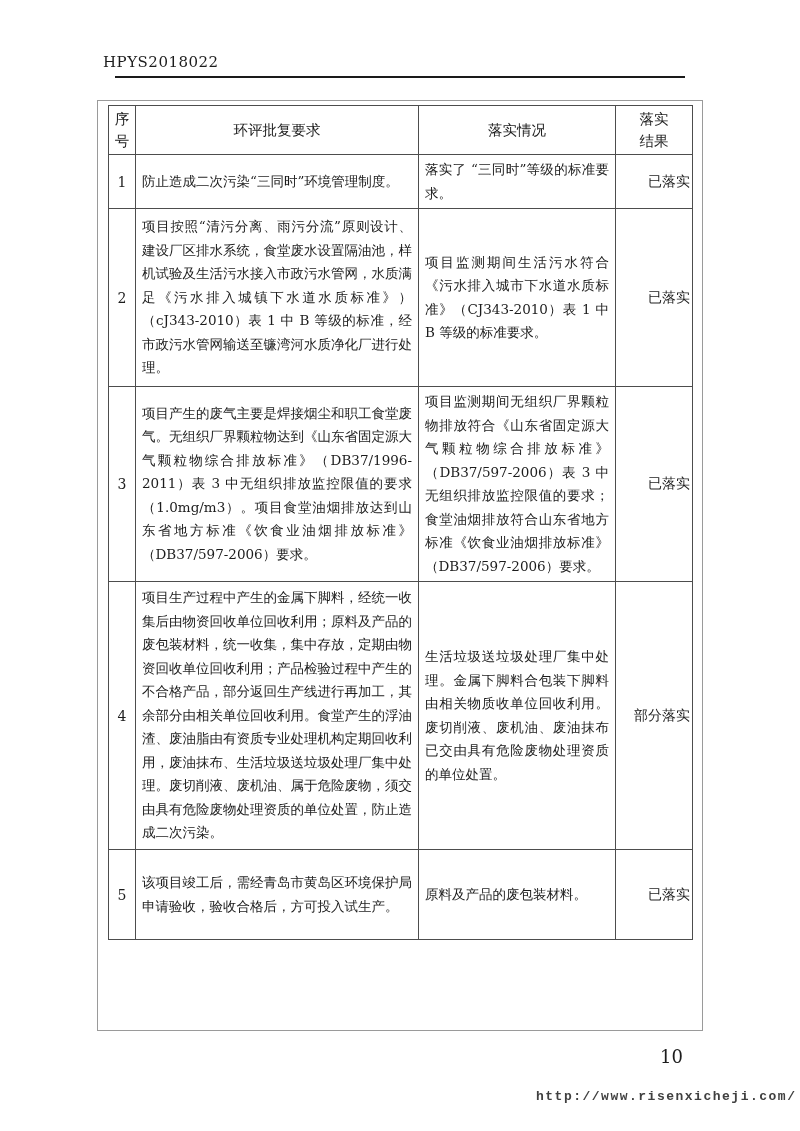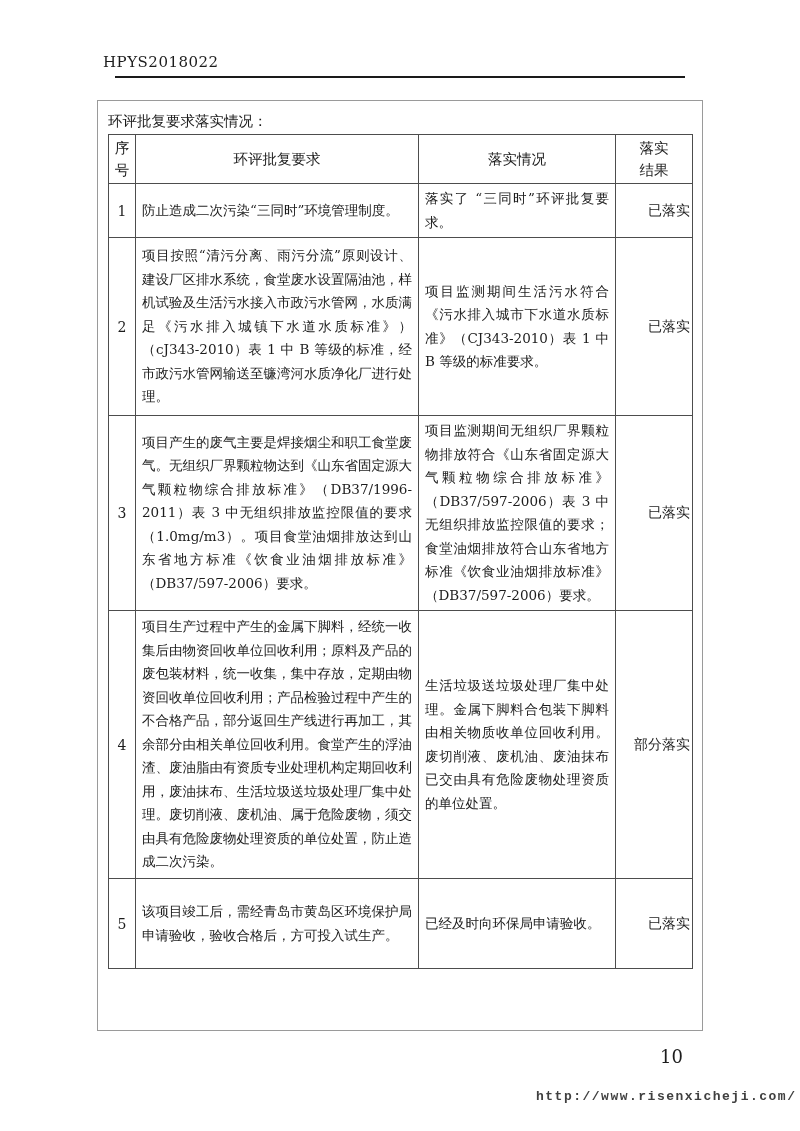--- a/index.html
+++ b/index.html
@@ -105,41 +105,40 @@
     white-space: nowrap;
   }
 </style>
 </head>
 <body>
 
 <div class="doc-code">HPYS2018022</div>
 <div class="header-rule"></div>
 
 <div class="content-box">
-  <div class="section-title">环评批复要求落实情况：</div>
 
   <table class="approval">
     <colgroup>
       <col style="width:27px">
       <col style="width:283px">
       <col style="width:197px">
       <col style="width:77px">
     </colgroup>
     <tbody>
       <tr class="r-head">
         <th class="h-cell">序号</th>
         <th class="h-cell">环评批复要求</th>
         <th class="h-cell">落实情况</th>
         <th class="h-cell h-result">落实
 结果</th>
       </tr>
       <tr class="r-1">
         <td class="no-cell">1</td>
         <td class="req-cell">防止造成二次污染“三同时”环境管理制度。</td>
-        <td class="status-cell">落实了 “三同时”环评批复要求。</td>
+        <td class="status-cell">落实了 “三同时”等级的标准要求。</td>
         <td class="result-cell">已落实</td>
       </tr>
       <tr class="r-2">
         <td class="no-cell">2</td>
         <td class="req-cell">项目按照“清污分离、雨污分流”原则设计、建设厂区排水系统，食堂废水设置隔油池，样机试验及生活污水接入市政污水管网，水质满足《污水排入城镇下水道水质标准》）（cJ343-2010）表 1 中 B 等级的标准，经市政污水管网输送至镰湾河水质净化厂进行处理。</td>
         <td class="status-cell">项目监测期间生活污水符合《污水排入城市下水道水质标准》（CJ343-2010）表 1 中 B 等级的标准要求。</td>
         <td class="result-cell">已落实</td>
       </tr>
       <tr class="r-3">
         <td class="no-cell">3</td>
@@ -149,21 +148,21 @@
       </tr>
       <tr class="r-4">
         <td class="no-cell">4</td>
         <td class="req-cell">项目生产过程中产生的金属下脚料，经统一收集后由物资回收单位回收利用；原料及产品的废包装材料，统一收集，集中存放，定期由物资回收单位回收利用；产品检验过程中产生的不合格产品，部分返回生产线进行再加工，其余部分由相关单位回收利用。食堂产生的浮油渣、废油脂由有资质专业处理机构定期回收利用，废油抹布、生活垃圾送垃圾处理厂集中处理。废切削液、废机油、属于危险废物，须交由具有危险废物处理资质的单位处置，防止造成二次污染。</td>
         <td class="status-cell">生活垃圾送垃圾处理厂集中处理。金属下脚料合包装下脚料由相关物质收单位回收利用。废切削液、废机油、废油抹布已交由具有危险废物处理资质的单位处置。</td>
         <td class="result-cell">部分落实</td>
       </tr>
       <tr class="r-5">
         <td class="no-cell">5</td>
         <td class="req-cell">该项目竣工后，需经青岛市黄岛区环境保护局申请验收，验收合格后，方可投入试生产。</td>
-        <td class="status-cell">已经及时向环保局申请验收。</td>
+        <td class="status-cell">原料及产品的废包装材料。</td>
         <td class="result-cell">已落实</td>
       </tr>
     </tbody>
   </table>
 </div>
 
 <div class="page-number">10</div>
 <div class="watermark">http://www.risenxicheji.com/</div>
 
 </body></html>

